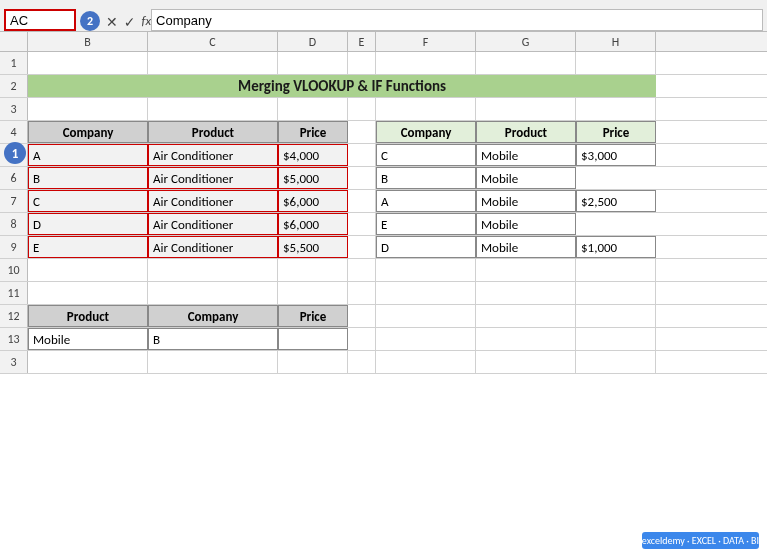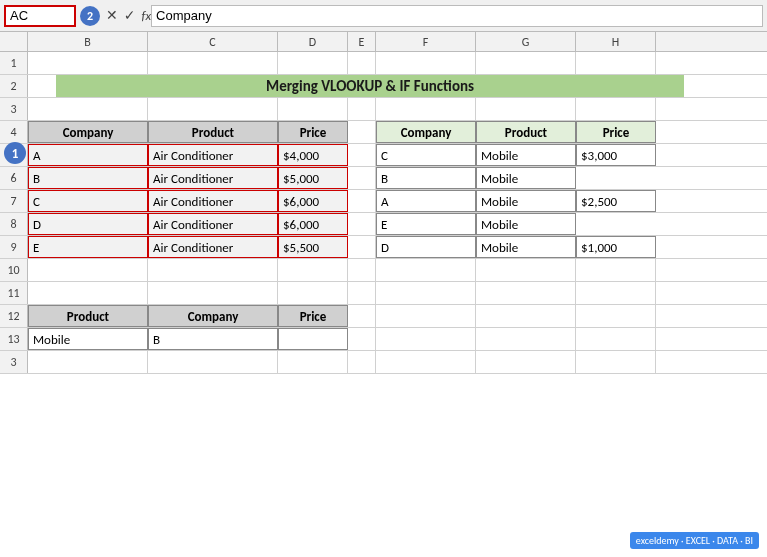--- a/index.html
+++ b/index.html
@@ -8,21 +8,21 @@
       font-size: 13px;
       background: #fff;
       width: 767px;
       height: 557px;
       overflow: hidden;
     }
 
     
     .top-bar {
       display: flex;
-      align-items: center;
+      align-items: flex-end;
       height: 32px;
       background: #f0f0f0;
       border-bottom: 1px solid #bbb;
       padding: 0 4px;
       gap: 4px;
     }
     .name-box {
       width: 72px;
       height: 22px;
       border: 2px solid #c00;
@@ -191,21 +191,21 @@
       z-index: 10;
     }
 
     .watermark {
       position: absolute;
       bottom: 8px;
       right: 8px;
       background: #1a73e8;
       color: #fff;
       font-size: 10px;
-      padding: 2px 6px;
+      padding: 2px 0;
       border-radius: 3px;
       opacity: 0.85;
       text-align: center;
     }
   </style>
 </head>
 <body>
 
 <div class="top-bar">
   <input class="name-box" value="AC" style="">
@@ -247,21 +247,21 @@
       <div class="cell col-c"></div>
       <div class="cell col-d"></div>
       <div class="cell col-e"></div>
       <div class="cell col-f"></div>
       <div class="cell col-g"></div>
       <div class="cell col-h"></div>
     </div>
 
     <div class="grid-row">
       <div class="row-num">2</div>
-      <div class="cell col-b title-cell" style="width: calc(120px + 130px + 70px + 28px + 100px + 100px + 80px); min-width: calc(120px + 130px + 70px + 28px + 100px + 100px + 80px); margin-left: 28px;">Merging VLOOKUP &amp; IF Functions</div>
+      <div class="cell col-b title-cell" style="width: calc(120px + 130px + 70px + 28px + 100px + 100px + 80px); min-width: calc(120px + 130px + 70px + 28px + 100px + 100px + 80px);">Merging VLOOKUP &amp; IF Functions</div>
     </div>
 
     <div class="grid-row">
       <div class="row-num">3</div>
       <div class="cell col-b"></div>
       <div class="cell col-c"></div>
       <div class="cell col-d"></div>
       <div class="cell col-e"></div>
       <div class="cell col-f"></div>
       <div class="cell col-g"></div>

